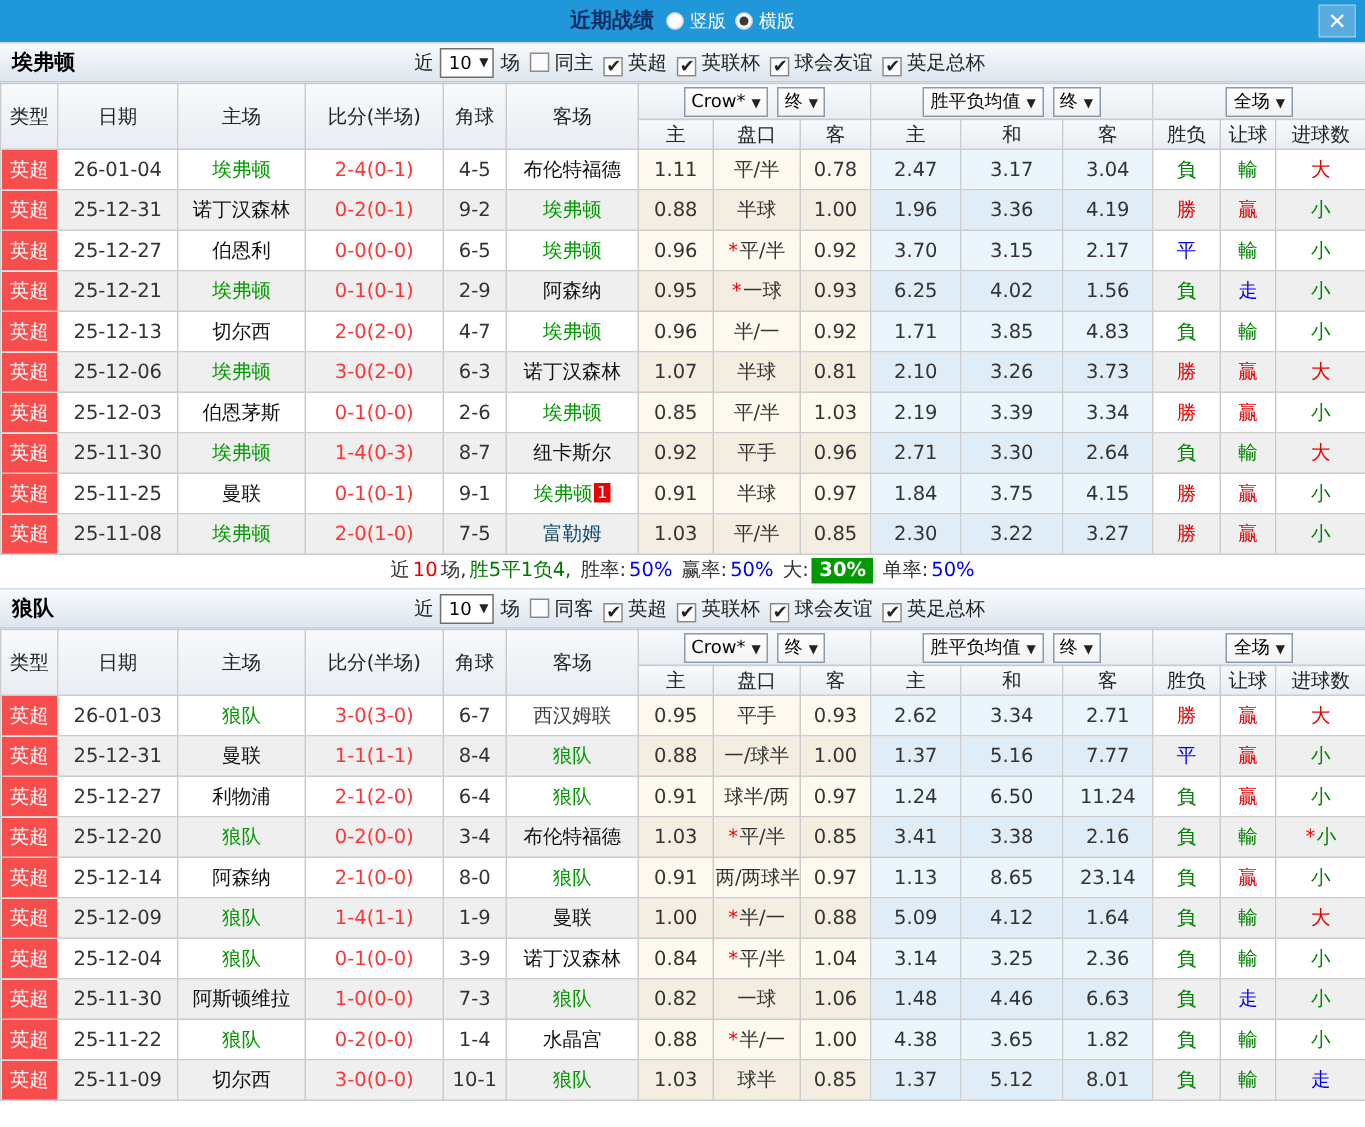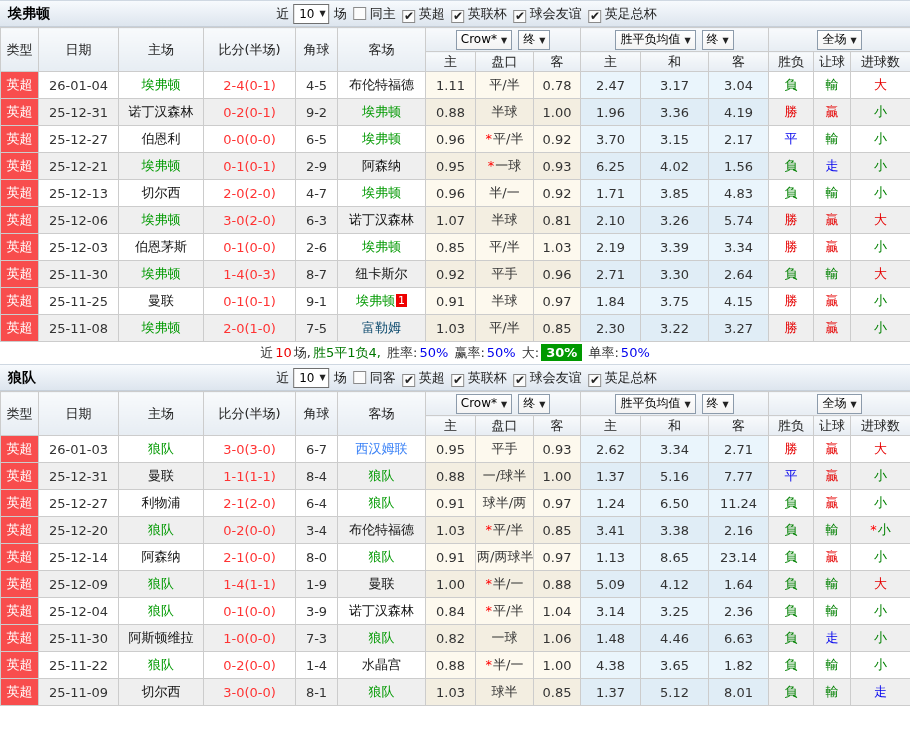--- a/index.html
+++ b/index.html
@@ -89,20 +89,28 @@
     height:22px;line-height:22px;text-align:center;font-size:13px;background:#fff;
   }
   .summary span{margin:0 1px;}
   .sum-badge{padding:1px 5px;font-weight:bold;}
 </style>
 </head>
 <body>
 
 <div class="app">
 
+  <div class="titlebar">
+    <span class="tb-title">近期战绩</span>
+    <span class="radio"></span>
+    <span class="radio-label">竖版</span>
+    <span class="radio checked"></span>
+    <span class="radio-label">横版</span>
+    <div class="close-btn">✕</div>
+  </div>
 
   <div class="section-header">
     <span class="team-name">埃弗顿</span>
     <div class="filters">
       <span>近</span>
       <span class="select">
           <span>10</span>
           <span class="dd-arrow">▼</span>
         </span>
       <span>场</span>
@@ -251,21 +259,21 @@
           <td class="c-plain">25-12-06</td>
           <td class="c-plain"><span style="color:#009900">埃弗顿</span></td>
           <td class="c-plain score-cell">3-0(2-0)</td>
           <td class="c-plain">6-3</td>
           <td class="c-plain"><span style="color:#111">诺丁汉森林</span></td>
           <td class="c-cream">1.07</td>
           <td class="c-cream">半球</td>
           <td class="c-cream">0.81</td>
           <td class="c-blue">2.10</td>
           <td class="c-blue">3.26</td>
-          <td class="c-blue">5.74</td>
+          <td class="c-blue">3.73</td>
           <td class="c-plain"><span style="color:#e60000">勝</span></td>
           <td class="c-plain"><span style="color:#e60000">贏</span></td>
           <td class="c-plain"><span style="color:#e60000">大</span></td>
         </tr>
         <tr>
           <td class="c-type">英超</td>
           <td class="c-plain">25-12-03</td>
           <td class="c-plain"><span style="color:#111">伯恩茅斯</span></td>
           <td class="c-plain score-cell">0-1(0-0)</td>
           <td class="c-plain">2-6</td>
@@ -399,21 +407,21 @@
         <th>进球数</th>
       </tr>
     </thead>
     <tbody id="tbody-1">
         <tr>
           <td class="c-type">英超</td>
           <td class="c-plain">26-01-03</td>
           <td class="c-plain"><span style="color:#009900">狼队</span></td>
           <td class="c-plain score-cell">3-0(3-0)</td>
           <td class="c-plain">6-7</td>
-          <td class="c-plain"><span style="color:#3b82f6">西汉姆联</span></td>
+          <td class="c-plain"><span style="color:#404040">西汉姆联</span></td>
           <td class="c-cream">0.95</td>
           <td class="c-cream">平手</td>
           <td class="c-cream">0.93</td>
           <td class="c-blue">2.62</td>
           <td class="c-blue">3.34</td>
           <td class="c-blue">2.71</td>
           <td class="c-plain"><span style="color:#e60000">勝</span></td>
           <td class="c-plain"><span style="color:#e60000">贏</span></td>
           <td class="c-plain"><span style="color:#e60000">大</span></td>
         </tr>
@@ -551,21 +559,21 @@
           <td class="c-blue">1.82</td>
           <td class="c-plain"><span style="color:#008000">負</span></td>
           <td class="c-plain"><span style="color:#008000">輸</span></td>
           <td class="c-plain"><span style="color:#008000">小</span></td>
         </tr>
         <tr>
           <td class="c-type">英超</td>
           <td class="c-plain">25-11-09</td>
           <td class="c-plain"><span style="color:#111">切尔西</span></td>
           <td class="c-plain score-cell">3-0(0-0)</td>
-          <td class="c-plain">8-1</td>
+          <td class="c-plain">10-1</td>
           <td class="c-plain"><span style="color:#009900">狼队</span></td>
           <td class="c-cream">1.03</td>
           <td class="c-cream">球半</td>
           <td class="c-cream">0.85</td>
           <td class="c-blue">1.37</td>
           <td class="c-blue">5.12</td>
           <td class="c-blue">8.01</td>
           <td class="c-plain"><span style="color:#008000">負</span></td>
           <td class="c-plain"><span style="color:#008000">輸</span></td>
           <td class="c-plain"><span style="color:#0000ee">走</span></td>

